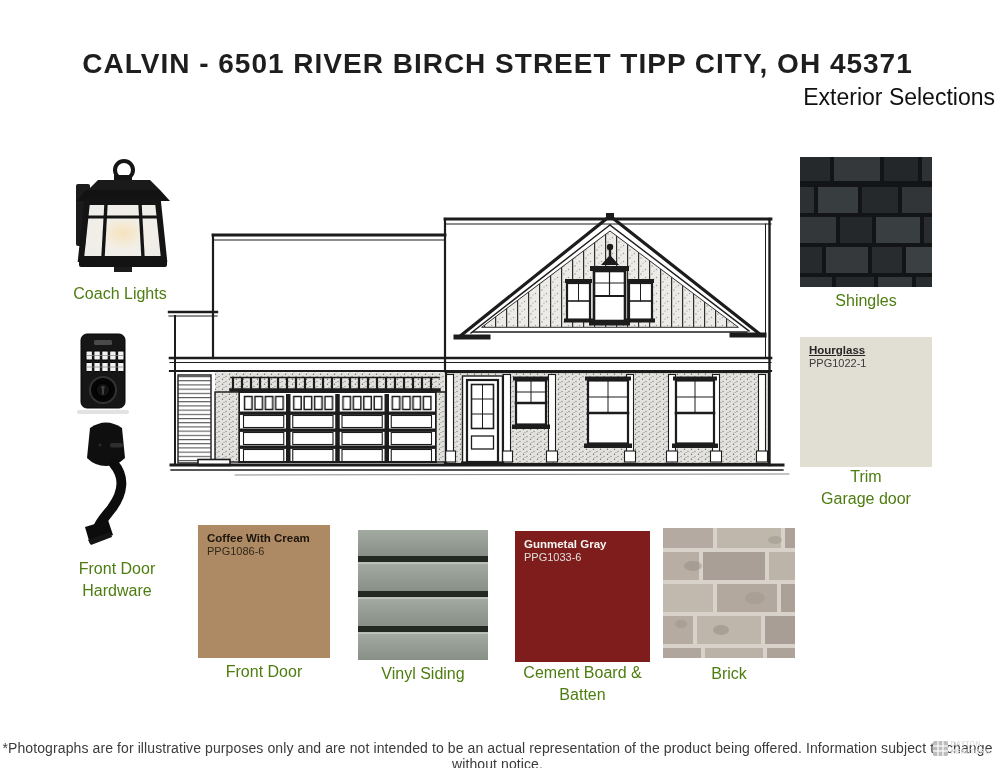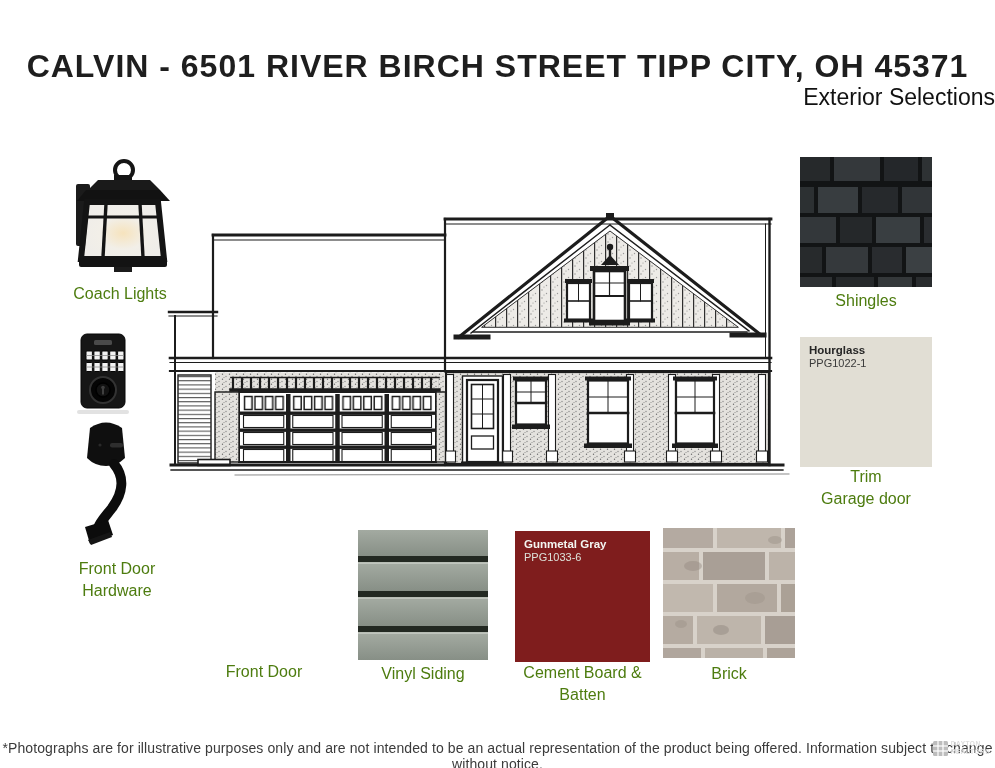--- a/index.html
+++ b/index.html
@@ -1,29 +1,29 @@
 <!DOCTYPE html>
 <html><head>
 <meta charset="utf-8">
 <style>
   html,body{margin:0;padding:0;background:#fff;}
   .board{position:relative;width:995px;height:768px;background:#ffffff;overflow:hidden;
          font-family:"Liberation Sans", sans-serif;color:#222;}
   .page-title{position:absolute;left:0;top:48px;width:100%;text-align:center;
-              font-size:32px;font-weight:700;letter-spacing:1px;color:#1e1e1e;}
+              font-size:28px;font-weight:700;letter-spacing:1px;color:#1e1e1e;}
   .page-subtitle{position:absolute;left:0;top:84px;width:100%;text-align:right;
                  font-size:23px;color:#111;}
   .item-label{position:absolute;text-align:center;font-size:16px;color:#4d7c0f;line-height:22px;}
   .swatch{position:absolute;box-sizing:border-box;}
   .chip{position:absolute;box-sizing:border-box;padding:7px 0 0 9px;}
   .chip .chipname{font-size:11.5px;font-weight:700;line-height:13px;}
   .chip .chipcode{font-size:11px;line-height:13px;}
   .chip.dark-text .chipname{color:#1d150c;} .chip.dark-text .chipcode{color:#32281b;}
   .chip.light-text .chipname{color:#f4f6f2;} .chip.light-text .chipcode{color:#dde2da;}
-  .chip.trim-text .chipname{color:#262626;} .chip.trim-text .chipcode{color:#3a3a3a;}
+  .chip.trim-text .chipname{color:#262626;text-decoration:underline;} .chip.trim-text .chipcode{color:#3a3a3a;}
   .footer-note{position:absolute;left:0;top:740px;width:100%;text-align:center;
                font-size:14px;color:#3b3b3b;letter-spacing:.1px;}
   .watermark{position:absolute;right:5px;top:740px;display:flex;align-items:center;gap:3px;}
   .watermark .wm-text{font-size:6.5px;font-weight:700;line-height:8px;color:#dcdcdc;letter-spacing:.5px;}
   svg{display:block;}
 </style>
 </head>
 <body>
 
 <div class="board">
@@ -289,20 +289,24 @@
 
   <div class="swatch chip trim-text" style="left: 800px; top: 337px; width: 132px; height: 130px; background: rgb(225, 222, 212);">
     <div class="chipname">Hourglass</div>
     <div class="chipcode">PPG1022-1</div>
   </div>
   <div class="item-label" style="left:790px;top:466px;width:152px;">
     <div>Trim</div>
     <div>Garage door</div>
   </div>
 
+  <div class="swatch chip dark-text" style="left: 198px; top: 525px; width: 132px; height: 133px; background: rgb(174, 138, 100);">
+    <div class="chipname">Coffee With Cream</div>
+    <div class="chipcode">PPG1086-6</div>
+  </div>
   <div class="item-label" style="left:198px;top:661px;width:132px;">Front Door</div>
 
   <div class="swatch" style="left:358px;top:530px;width:130px;height:130px;">
     <svg width="130" height="130" viewBox="0 0 130 130">
       <defs>
         <linearGradient id="vb" x1="0" y1="0" x2="0" y2="1">
           <stop offset="0%" stop-color="#a3aaa1"></stop>
             <stop offset="100%" stop-color="#878f86"></stop>
         </linearGradient>
       </defs>

